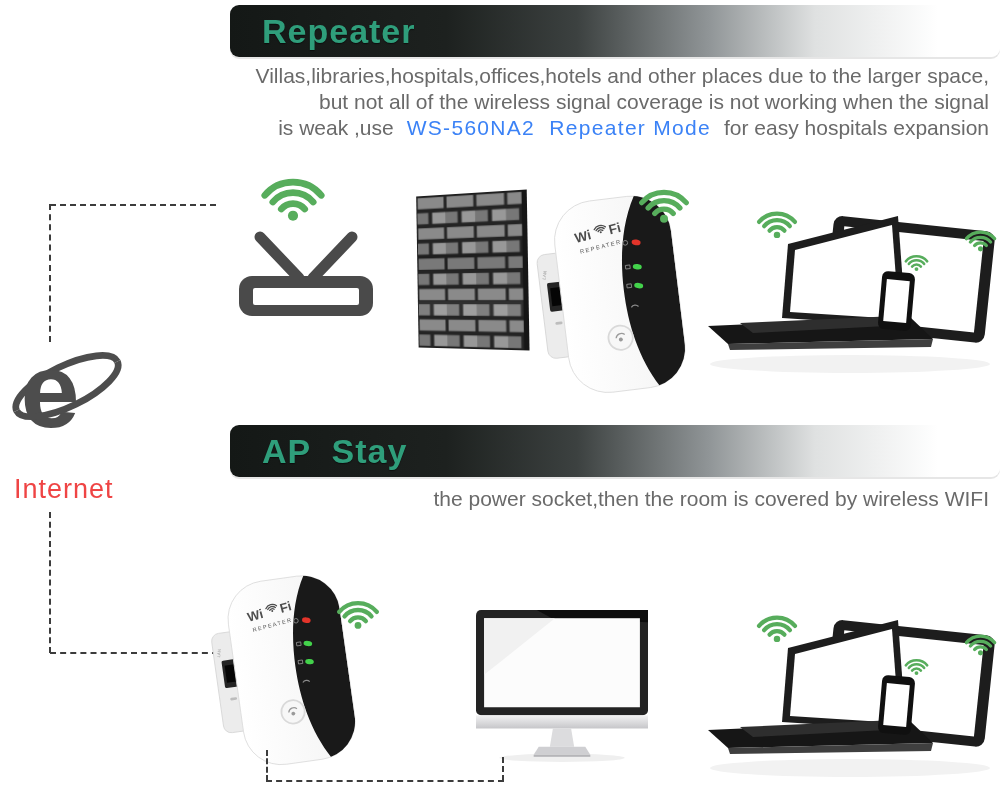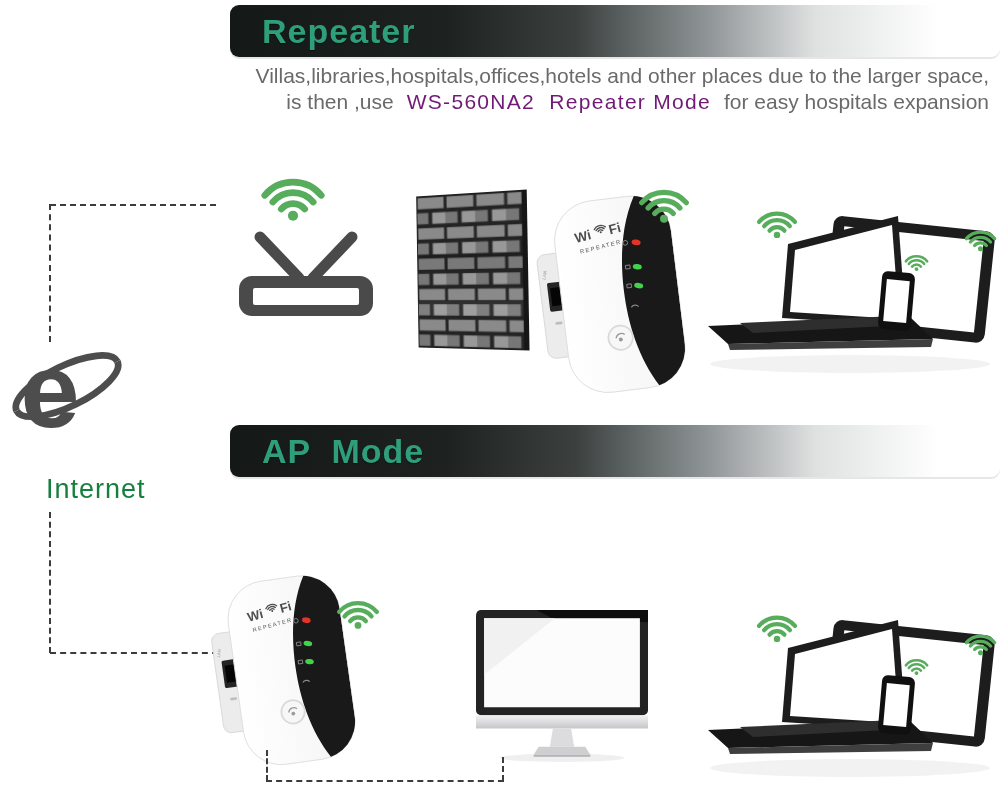--- a/index.html
+++ b/index.html
@@ -7,29 +7,29 @@
           font-family:"Liberation Sans",sans-serif;}
   .abs{position:absolute;}
   .banner{left:230px;width:770px;height:52px;border-radius:9px;
           background:linear-gradient(to right,#141816 0%,#1d211f 28%,#3c4140 45%,#8f9496 62%,#dfe1e1 76%,#ffffff 92%);
           box-shadow:0 2px 0 rgba(200,200,200,.45);}
   .banner-title{display:block;padding-left:32px;line-height:52px;font-size:34px;font-weight:bold;
           color:#2f9e7b;letter-spacing:1px;white-space:pre;
           text-shadow:0 1px 1px rgba(0,0,0,.5);}
   .para{left:234px;width:755px;color:#6a6a6a;font-size:21px;line-height:26px;text-align:right;}
   .pline{white-space:pre-wrap;}
-  .model{letter-spacing:1.3px;color:#701a75;margin-top:30px;}
+  .model{letter-spacing:1.3px;color:#3b82f6;margin-top:30px;}
   .dash-h{border-top:2px dashed #3c3c3c;height:0;}
   .dash-v{border-left:2px dashed #3c3c3c;width:0;}
   .wifi-green{color:#57ad5c;}
   .wifi-dark{color:#4e4e4e;}
   .wall{transform:perspective(430px) rotateY(-14deg) rotate(-1deg);}
   .tilt-l7{transform:rotate(-7deg);}
   .tilt-l8{transform:rotate(-8deg);}
-  .internet-label{color:#15803d;font-size:27px;letter-spacing:1px;margin-left:32px;}
+  .internet-label{color:#ef4444;font-size:27px;letter-spacing:1px;}
   svg{display:block;}
   svg text{font-family:"Liberation Sans",sans-serif;}
 </style>
 </head>
 <body>
 
 <svg width="0" height="0" style="position:absolute" aria-hidden="true">
   <defs>
     <symbol id="wifiSym" viewBox="0 0 60 48">
       <path d="M19.3,35 A14,14 0 0 1 40.7,35" fill="none" stroke="currentColor" stroke-width="6" stroke-linecap="round"></path>
@@ -59,21 +59,22 @@
 </svg>
 
 <div id="canvas">
 
   <div class="abs banner" style="top:5px">
     <span class="banner-title">Repeater</span>
   </div>
 
   <div class="abs para" style="top:63px">
     <div class="pline">Villas,libraries,hospitals,offices,hotels and other places due to the larger space,</div>
-    <div class="pline"><span>is then ,use </span><span class="model"> WS-560NA2 </span><span class="model"> Repeater Mode </span><span> for easy hospitals expansion</span></div>
+    <div class="pline">but not all of the wireless signal coverage is not working when the signal</div>
+    <div class="pline"><span>is weak ,use </span><span class="model"> WS-560NA2 </span><span class="model"> Repeater Mode </span><span> for easy hospitals expansion</span></div>
   </div>
 
   <div class="abs dash-h" style="left:50px;top:204px;width:166px"></div>
   <div class="abs dash-v" style="left:49px;top:204px;height:138px"></div>
 
   <div class="abs wifi-green" style="left:260px;top:170px;width:66px;height:54px">
     <svg viewBox="0 0 60 48" width="100%" height="100%">
         <use href="#wifiSym" xlink:href="#wifiSym"></use>
       </svg>
   </div>
@@ -164,24 +165,25 @@
         <path d="M118,58 A58,21 0 0 1 2,58" fill="none" stroke="#4d4d4d" stroke-width="7"></path>
       </g>
     </svg>
   </div>
   <div class="abs internet-label" style="left:14px;top:474px">Internet</div>
 
   <div class="abs dash-v" style="left:49px;top:512px;height:141px"></div>
   <div class="abs dash-h" style="left:50px;top:652px;width:168px"></div>
 
   <div class="abs banner" style="top:425px">
-    <span class="banner-title">AP  Mode</span>
+    <span class="banner-title">AP  Stay</span>
   </div>
 
   <div class="abs para" style="top:486px">
+    <div class="pline">the power socket,then the room is covered by wireless WIFI</div>
   </div>
 
   <div class="abs tilt-l8" style="left:213px;top:576px;width:146px;height:190px">
     <svg viewBox="0 0 165 220" width="100%" height="100%">
       <rect x="2" y="56" width="32" height="116" rx="9" fill="#ececec" stroke="#d7d7d7"></rect>
       <text transform="translate(9 84) rotate(-76)" font-size="5" fill="#9a9a9a">LAN</text>
       <rect x="10" y="88" width="17" height="32" rx="2" fill="#242424"></rect>
       <rect x="13" y="94" width="11" height="20" fill="#050505"></rect>
       <rect x="14" y="132" width="8" height="3" rx="1.5" fill="#bdbdbd"></rect>
       <rect x="24" y="3" width="130" height="214" rx="44" fill="url(#bodyGrad)" stroke="#dcdcdc"></rect>

